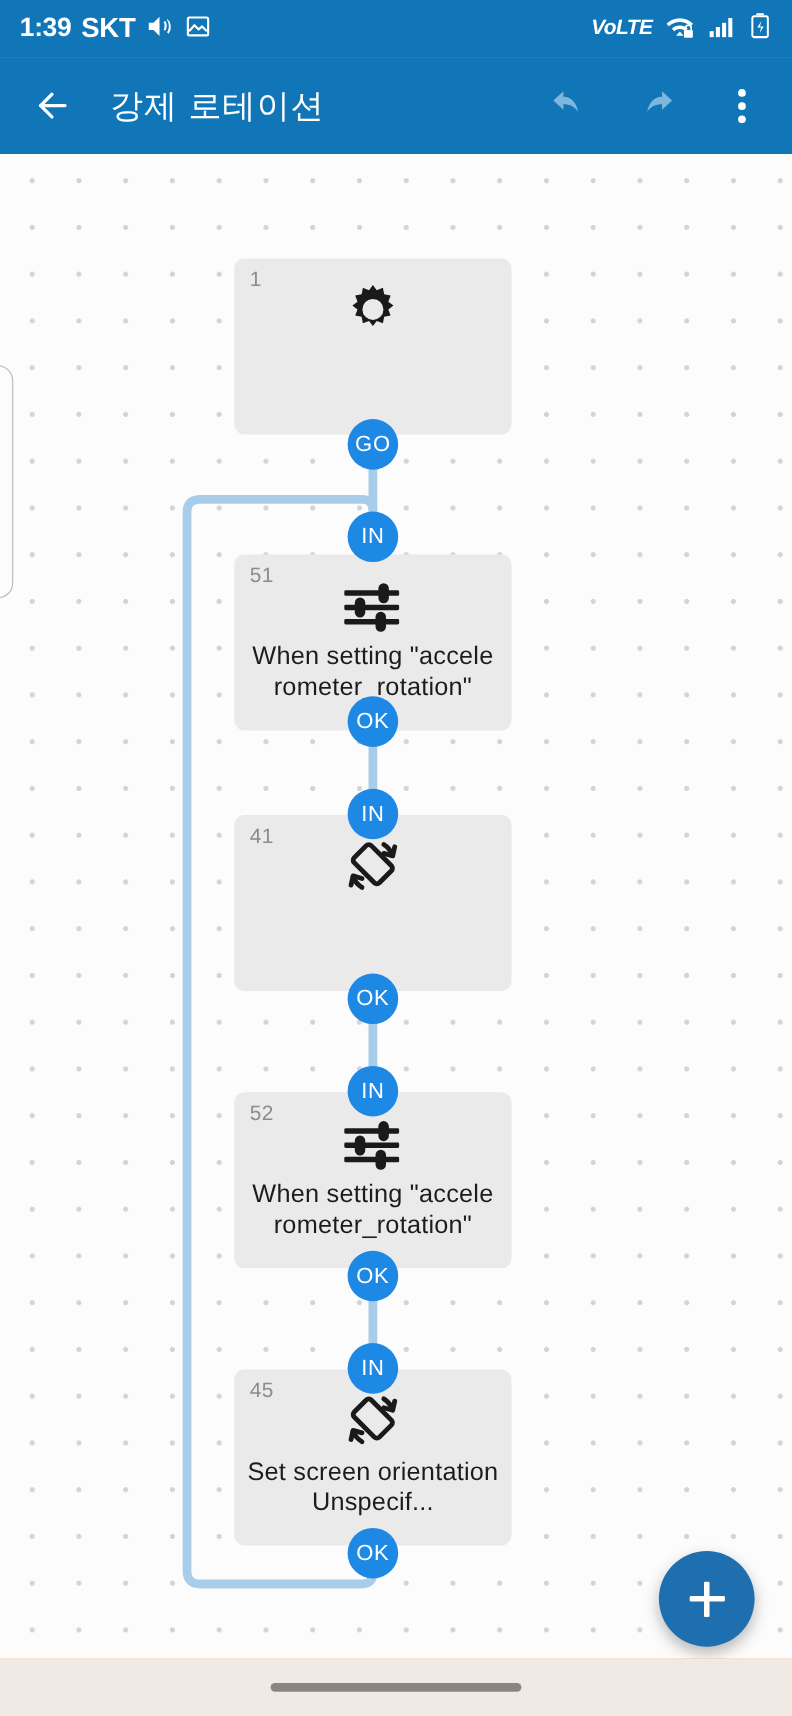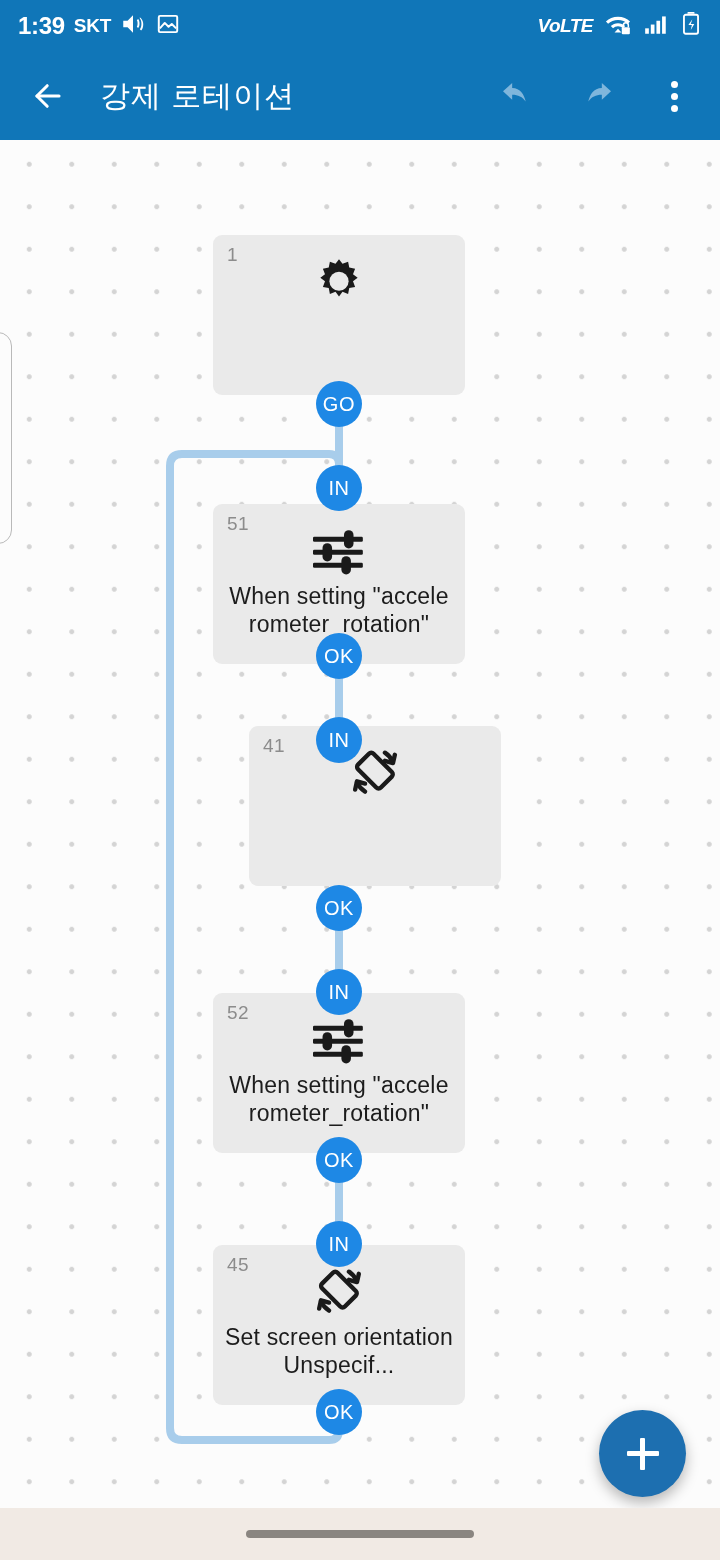--- a/index.html
+++ b/index.html
@@ -23,21 +23,21 @@
     display: flex; align-items: center;
     padding: 0 18px;
     color: #ffffff;
   }
   .sb-left { display: flex; align-items: center; gap: 9px; }
   .sb-time {
     font-size: 24px; font-weight: bold; letter-spacing: -0.3px;
     color: #ffffff; white-space: nowrap;
   }
   .sb-carrier {
-    font-size: 19px; font-weight: bold; letter-spacing: -0.2px;
+    font-size: 25px; font-weight: bold; letter-spacing: -0.2px;
     color: #ffffff;
   }
   .sb-right {
     margin-left: auto;
     display: flex; align-items: center; gap: 11px;
   }
   .sb-volte {
     font-size: 19px; font-style: italic; font-weight: bold;
     color: #ffffff; letter-spacing: -0.5px;
   }
@@ -284,21 +284,21 @@
           <rect x="15.3" y="2.4" width="4.4" height="8.4" rx="2.2"></rect>
           <rect x="5.4" y="8.4" width="4.4" height="8.4" rx="2.2"></rect>
           <rect x="14.1" y="14.4" width="4.4" height="8.4" rx="2.2"></rect>
         </svg>
       </div>
       <div class="node-label">When setting "accele rometer_rotation"</div>
     </div>
     <div class="badge" style="left:316px; top:493px;">OK</div>
 
     <div class="badge" style="left:316px; top:577px;">IN</div>
-    <div class="node" style="left:213px; top:586px; height:160px;margin-left:36px;">
+    <div class="node" style="left:213px; top:601px; height:160px;">
       <span class="node-id">41</span>
       <div class="node-icon">
         <svg width="62" height="60" viewBox="0 0 26 26" fill="none" stroke="#1a1a1a" stroke-width="1.9">
           <rect x="8.6" y="5.1" width="9.5" height="14" rx="1.4" transform="rotate(-45 13 12.5)"></rect>
           <path d="M17.3 4.2a9 9 0 013.4 4" stroke-linecap="round"></path>
           <path d="M21.6 5.1l-0.8 3.6-3.5-1.0" stroke-linecap="round" stroke-linejoin="round" fill="none"></path>
           <path d="M8.7 21.1a9 9 0 01-3.5-4" stroke-linecap="round"></path>
           <path d="M4.4 20.2l0.8-3.6 3.5 1.0" stroke-linecap="round" stroke-linejoin="round" fill="none"></path>
         </svg>
       </div>

